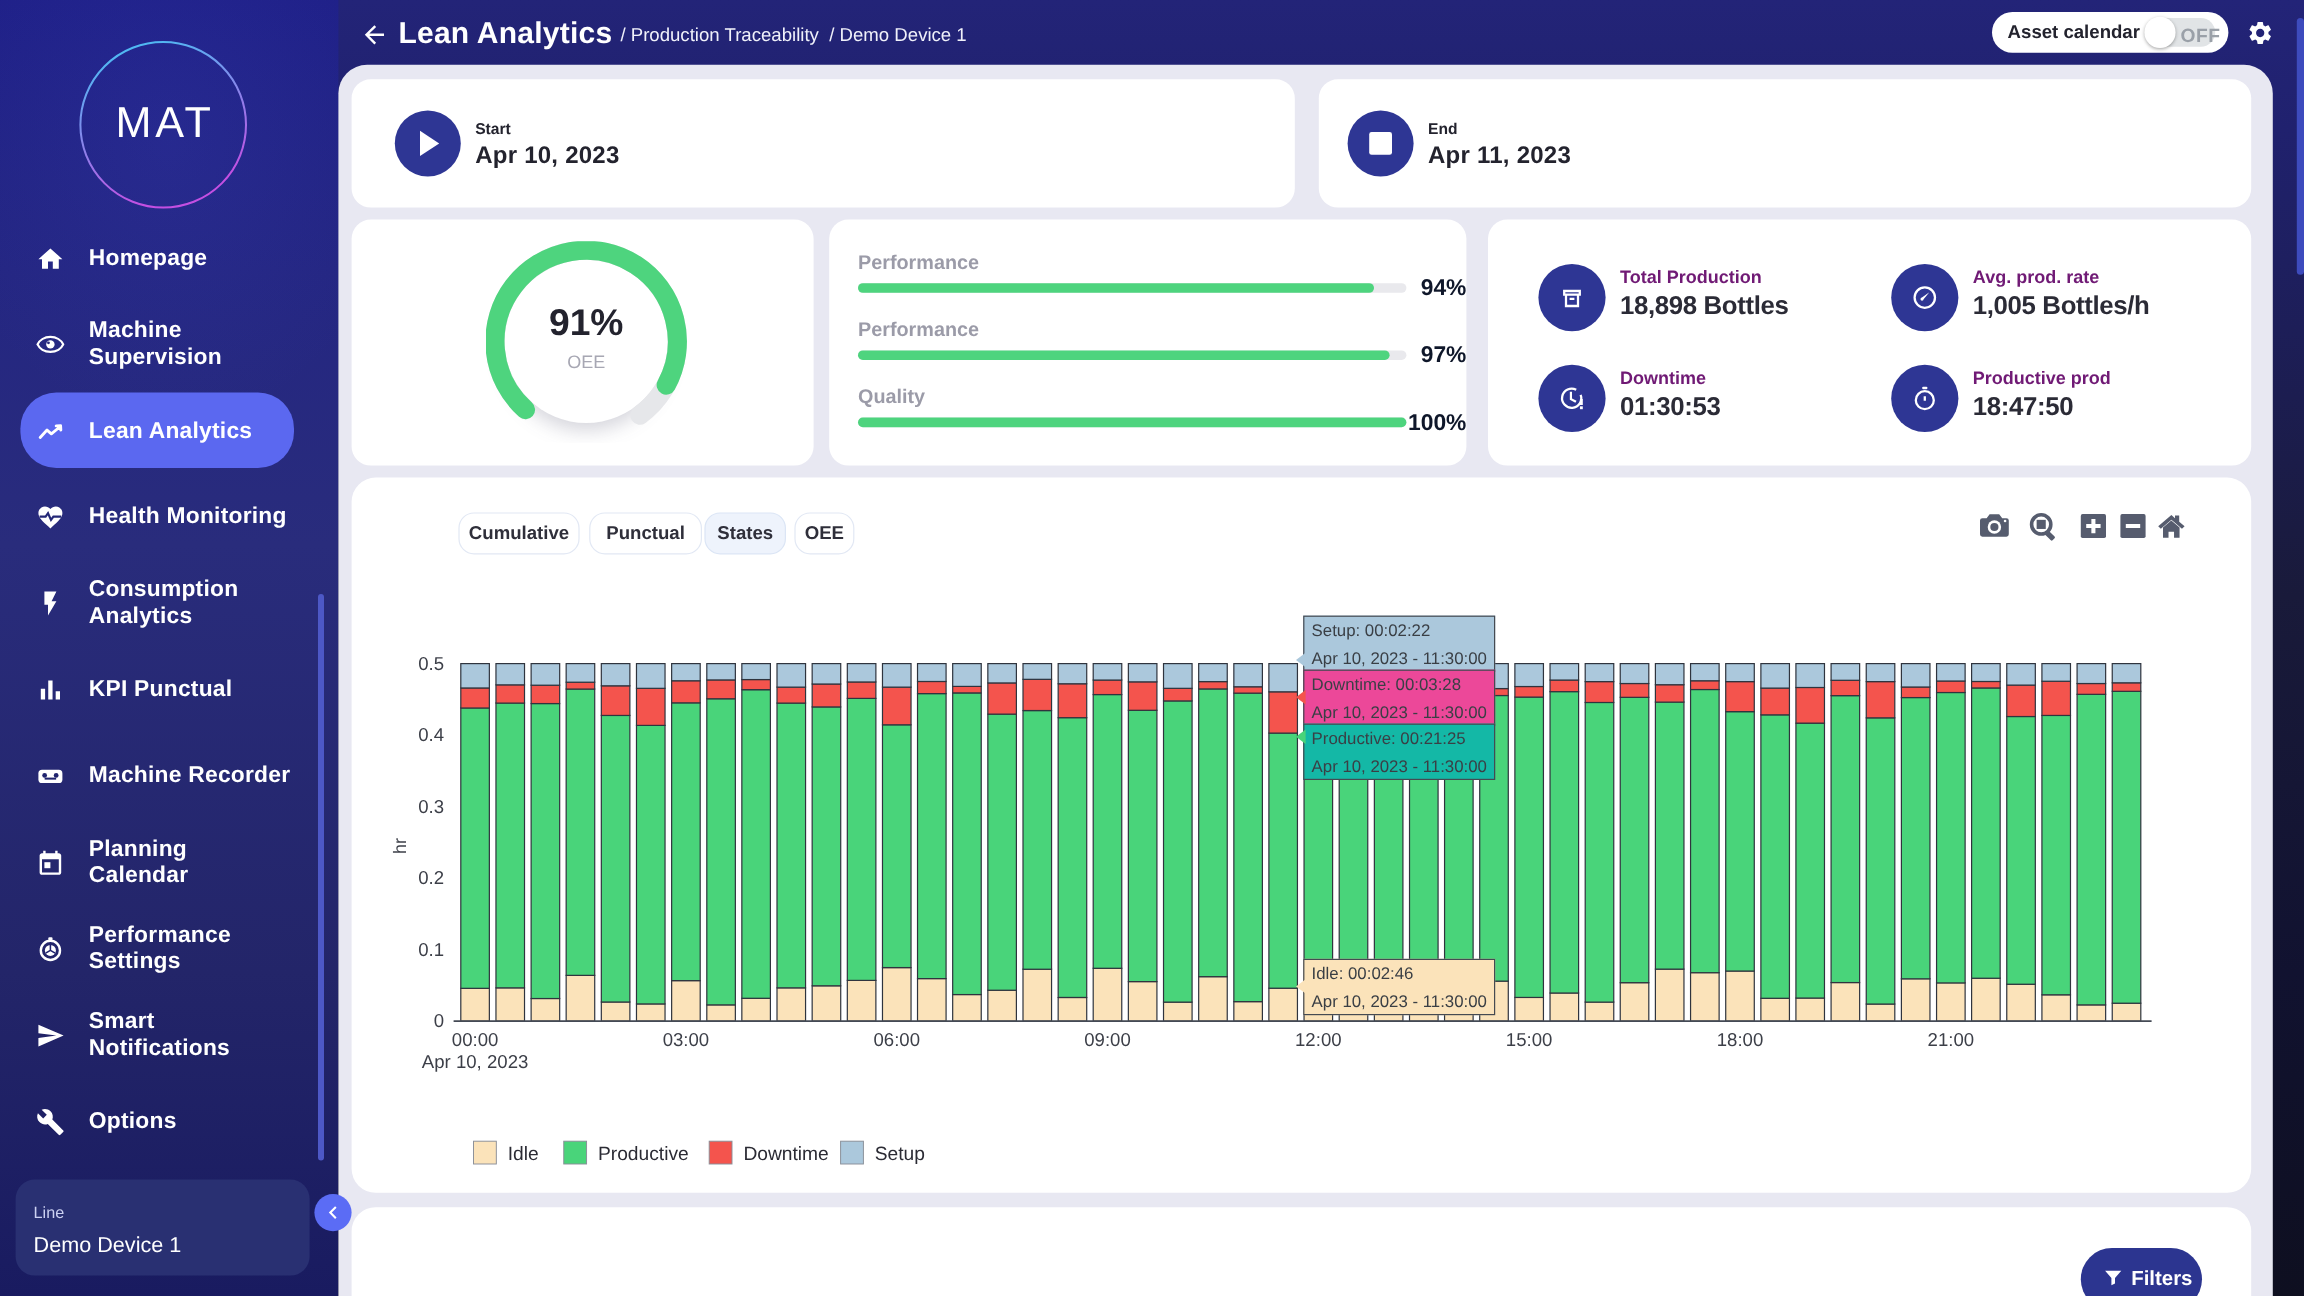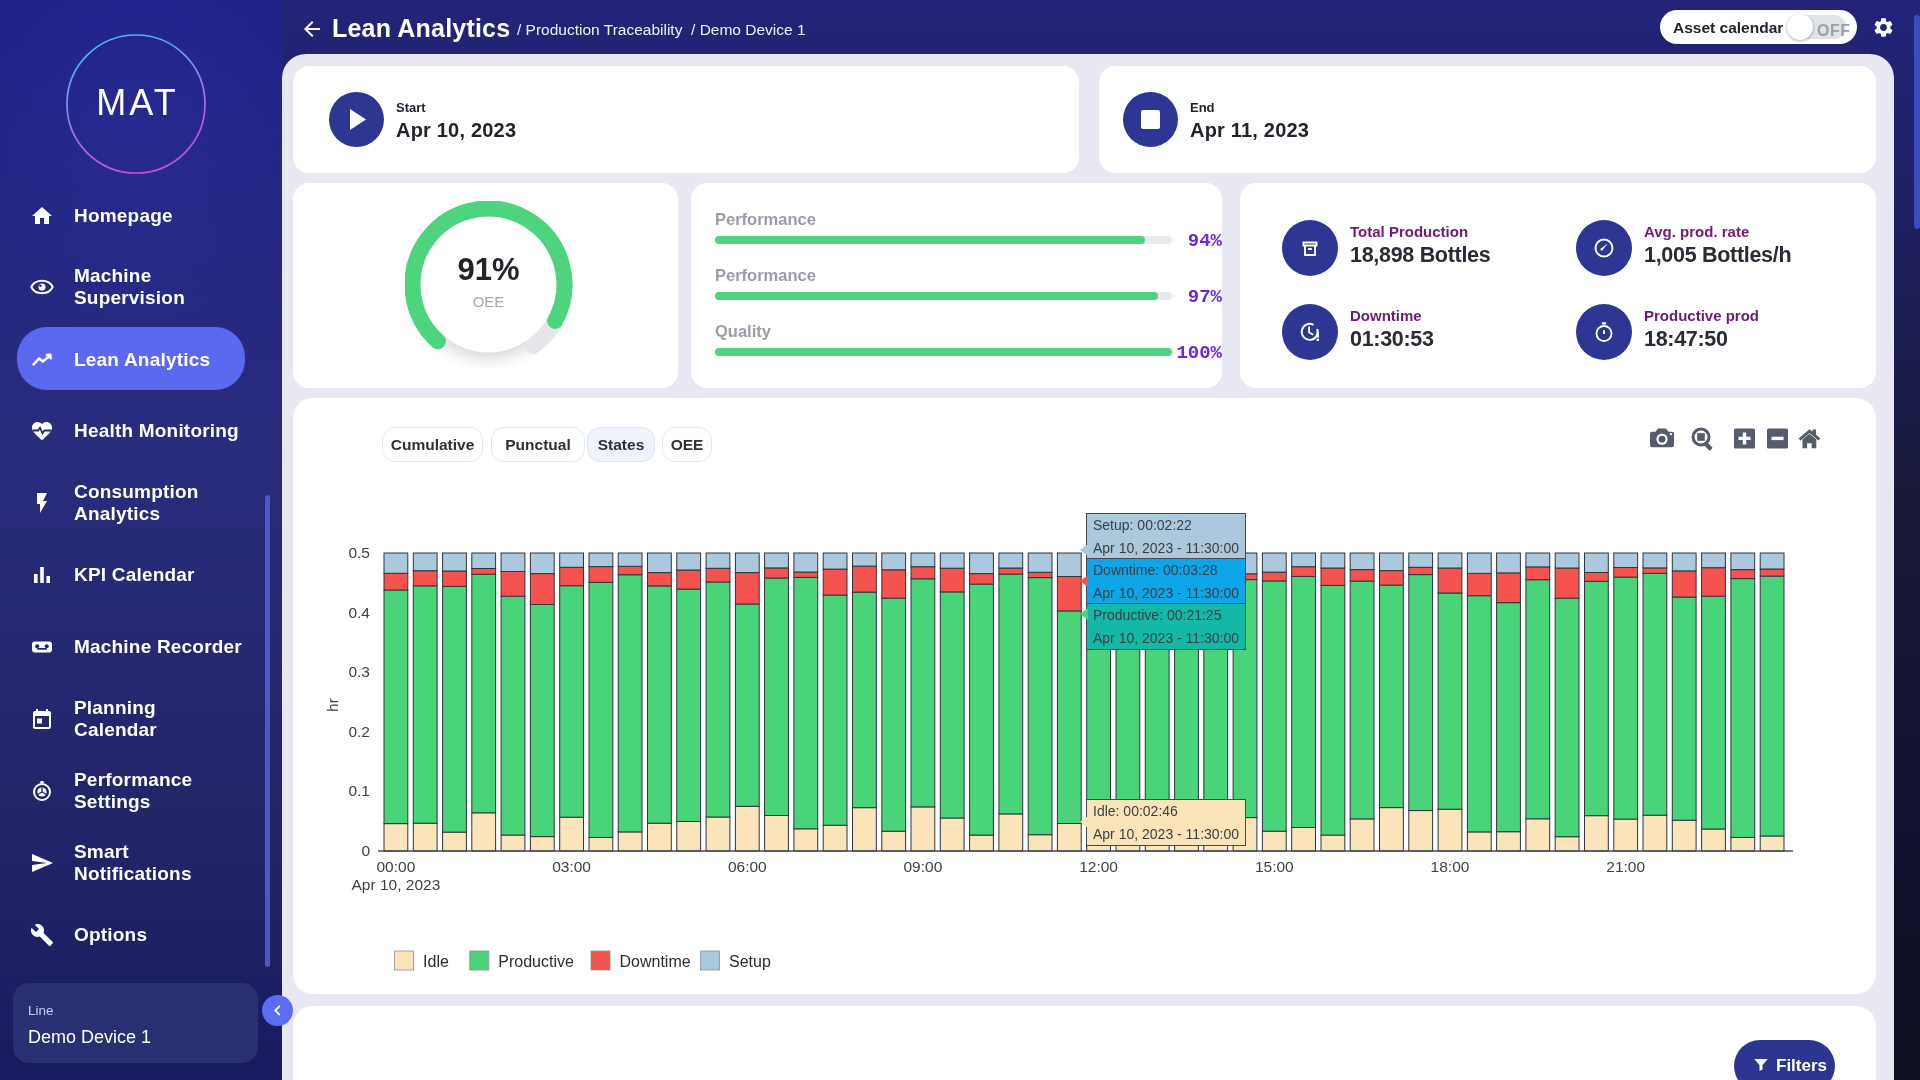--- a/index.html
+++ b/index.html
@@ -38,21 +38,21 @@
   background:#e8e8f2; border-radius:24px 24px 0 0; }
 .card { position:absolute; background:#fff; border-radius:16px; }
 .ic-circle { position:absolute; border-radius:50%; background:#2e3694; }
 .lbl-sm { position:absolute; font-size:13px; font-weight:700; color:#23232e; }
 .lbl-lg { position:absolute; font-size:20px; font-weight:700; color:#23232e; letter-spacing:0.2px; }
 .stat-lbl { position:absolute; font-size:15px; font-weight:700; color:#701a75; }
 .stat-val { position:absolute; font-size:21.5px; font-weight:700; color:#2b2b36; letter-spacing:-0.3px; }
 .pb-lbl { position:absolute; font-size:16.5px; font-weight:700; color:#9b9ba8; }
 .pb-track { position:absolute; width:457px; height:8px; border-radius:4px; background:#e9e9ed; }
 .pb-fill { height:8px; border-radius:4px; background:#4ed47e; }
-.pb-val { position:absolute; width:60px; text-align:right; font-size:19px; font-weight:700; color:#6d28d9;font-family:Liberation Mono, monospace; }
+.pb-val { position:absolute; width:60px; text-align:right; font-size:19px; font-weight:700; color:#0f172a; }
 
 .tab { position:absolute; height:35px; border-radius:13px; background:#fff; border:1px solid #e2e8f4;
   font-size:15.5px; font-weight:700; color:#2f2f3a; text-align:center; line-height:33px; }
 .tab.sel { background:#eef3fc; border-color:#dbe5f5; }
 
 .tip { position:absolute; font-size:14px; line-height:22.6px; color:#3a3f45; padding:0px 6px; white-space:nowrap; }
 .tip .tail { position:absolute; left:-7px; width:0; height:0; border-top:6px solid transparent;
   border-bottom:6px solid transparent; }
 
 #filters-btn { position:absolute; left:1734px; top:1040px; width:101px; height:52px; border-radius:26px;
@@ -106,21 +106,21 @@
 <div class="menu-item" style="top:481px;height:44px">
   <svg class="mi-icon" viewBox="0 0 24 24">
       <path fill="#fff" d="M7 2v11h3v9l7-12h-4l4-8z"></path>
     </svg>
   <div class="mi-text">Consumption<br>Analytics</div>
 </div>
 <div class="menu-item" style="top:553px;height:44px">
   <svg class="mi-icon" viewBox="0 0 24 24">
       <path fill="#fff" d="M4 11h3.6v9H4zm6.2-7h3.6v16h-3.6zm6.2 9H20v7h-3.6z"></path>
     </svg>
-  <div class="mi-text">KPI Calendar</div>
+  <div class="mi-text">KPI Punctual</div>
 </div>
 <div class="menu-item" style="top:625px;height:44px">
   <svg class="mi-icon" viewBox="0 0 24 24">
       <rect x="2" y="6.5" width="20" height="11" rx="3" fill="#fff"></rect>
       <circle cx="7.2" cy="11.2" r="2" fill="#20236e"></circle>
       <circle cx="16.8" cy="11.2" r="2" fill="#20236e"></circle>
       <rect x="7.2" y="13" width="9.6" height="1.7" fill="#20236e"></rect>
     </svg>
   <div class="mi-text">Machine Recorder</div>
 </div>
@@ -497,21 +497,21 @@
       <path d="M125.5 13.4h12" stroke="#fff" stroke-width="3.4"></path>
     <path d="M163.5 4.2l-11 9.3 2.2 2.1 8.8-7.5 8.8 7.5 2.2-2.1-4.5-3.8V4.5h-3.5v2.3z"></path>
     <path d="M156.5 14.5v8.7h4.6v-5h4.6v5h4.6v-8.7l-6.9-5.8z"></path>
   </g>
 </svg>
 
 <div class="tip" style="left:1086px;top:513px;background:#abc8dc;border:1px solid #454a52">
   Setup: 00:02:22<br>Apr 10, 2023 - 11:30:00
   <div class="tail" style="top:30px;border-right:8px solid #abc8dc"></div>
 </div>
-<div class="tip" style="left:1086px;top:558px;background:#0ea5e9;border:1px solid #454a52">
+<div class="tip" style="left:1086px;top:558px;background:#ec4899;border:1px solid #454a52">
   Downtime: 00:03:28<br>Apr 10, 2023 - 11:30:00
   <div class="tail" style="top:16px;border-right:8px solid #f4544d"></div>
 </div>
 <div class="tip" style="left:1086px;top:603px;background:#14b8a6;border:1px solid #454a52">
   Productive: 00:21:25<br>Apr 10, 2023 - 11:30:00
   <div class="tail" style="top:4px;border-right:8px solid #49d47a"></div>
 </div>
 <div class="tip" style="left:1086px;top:799px;background:#fbe3ba;border:1px solid #454a52">
   Idle: 00:02:46<br>Apr 10, 2023 - 11:30:00
   <div class="tail" style="top:16px;border-right:8px solid #fbe3ba"></div>

